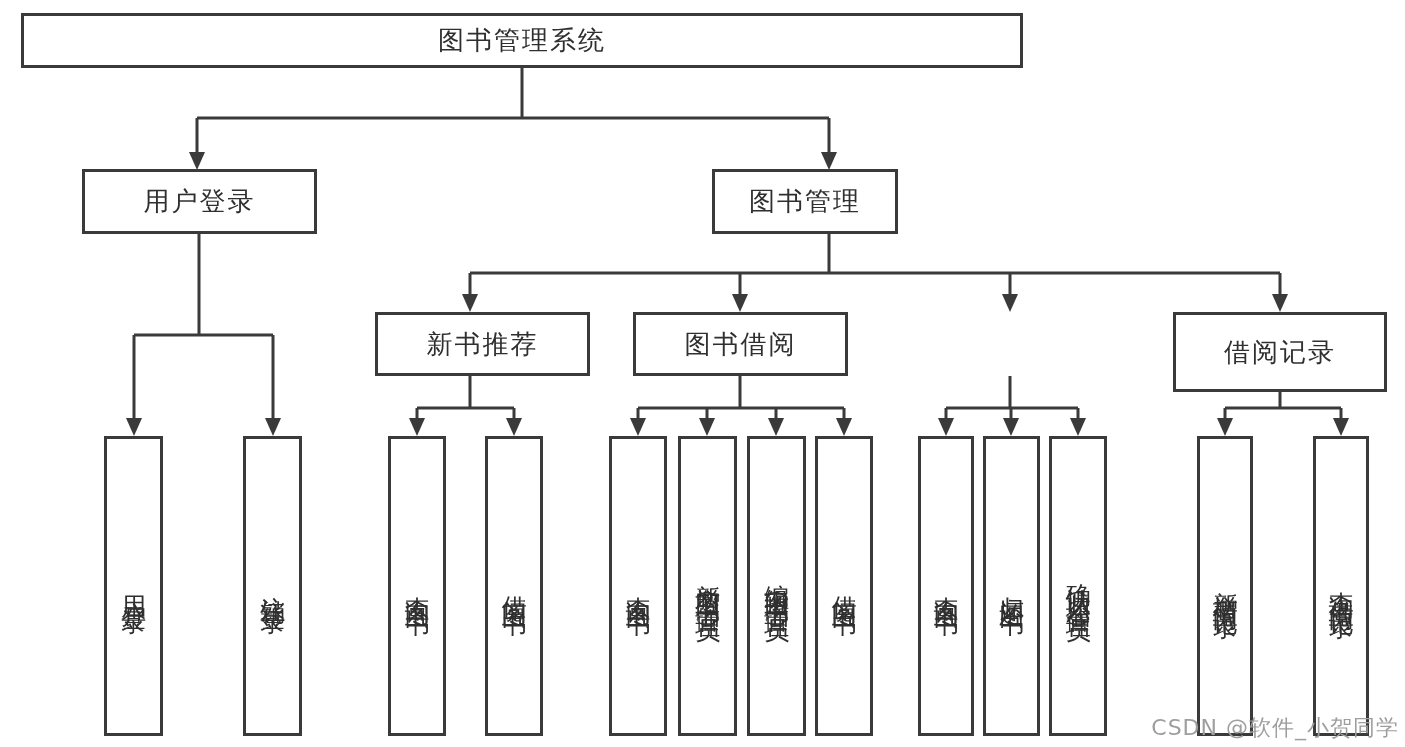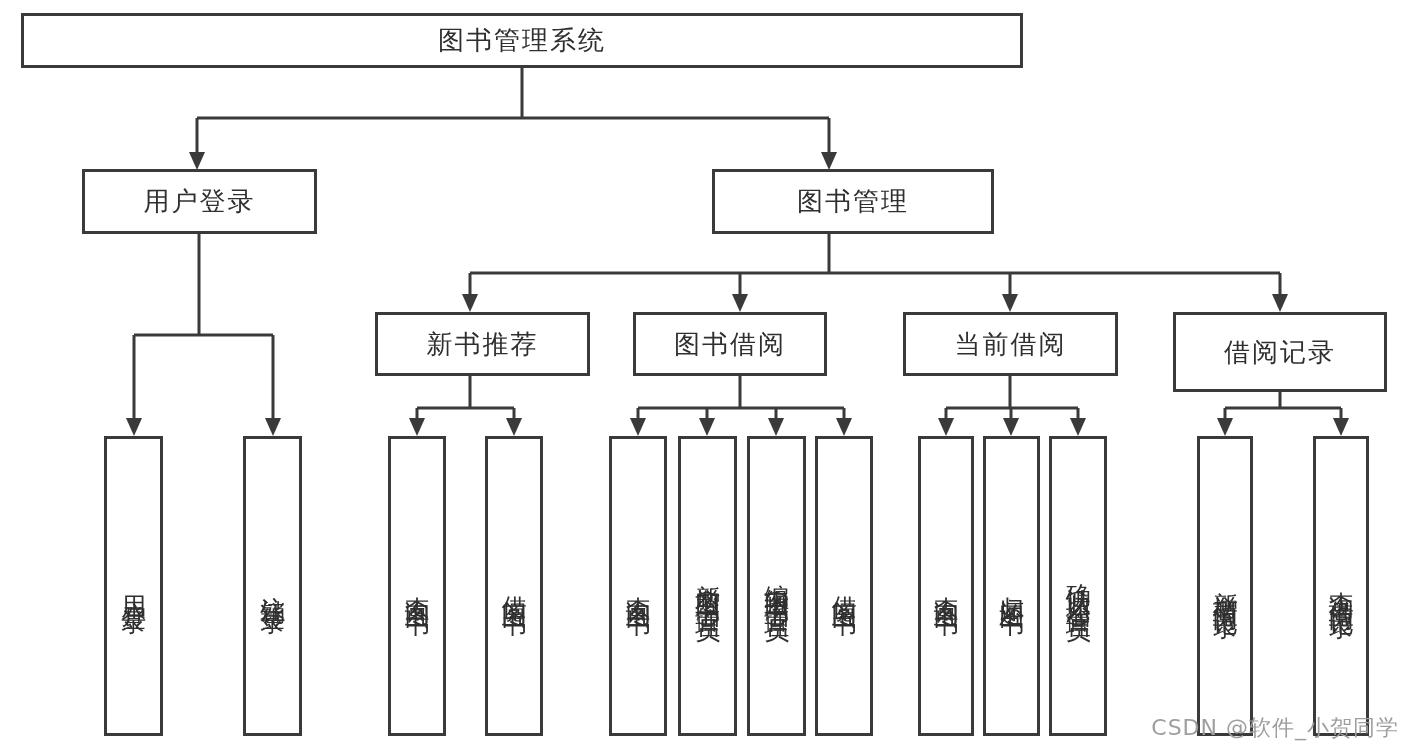--- a/index.html
+++ b/index.html
@@ -101,32 +101,29 @@
     </g>
   </svg>
 
   <div class="box" style="left:21px;top:13px;width:1002px;height:55px;">
     <span class="hlabel">图书管理系统</span>
   </div>
 
   <div class="box" style="left:82px;top:169px;width:235px;height:65px;">
     <span class="hlabel">用户登录</span>
   </div>
-  <div class="box" style="left:712px;top:169px;width:282px;height:65px;">
+  <div class="box" style="left:712px;top:169px;width:186px;height:65px;">
     <span class="hlabel">图书管理</span>
   </div>
 
   <div class="box" style="left:363px;top:312px;width:215px;height:64px;margin-left:12px;">
     <span class="hlabel">新书推荐</span>
   </div>
-  <div class="box" style="left:633px;top:312px;width:194px;height:64px;">
+  <div class="box" style="left:633px;top:312px;width:215px;height:64px;">
     <span class="hlabel">图书借阅</span>
-  </div>
-  <div class="box" style="left:903px;top:312px;width:215px;height:64px;">
-    <span class="hlabel">当前借阅</span>
   </div>
   <div class="box" style="left:1173px;top:312px;width:214px;height:80px;">
     <span class="hlabel">借阅记录</span>
   </div>
 
   <div class="box" style="left:104px;top:436px;width:59px;height:300px;">
     <span class="vlabel">用户登录</span>
   </div>
   <div class="box" style="left:243px;top:436px;width:59px;height:300px;">
     <span class="vlabel">注销登录</span>

